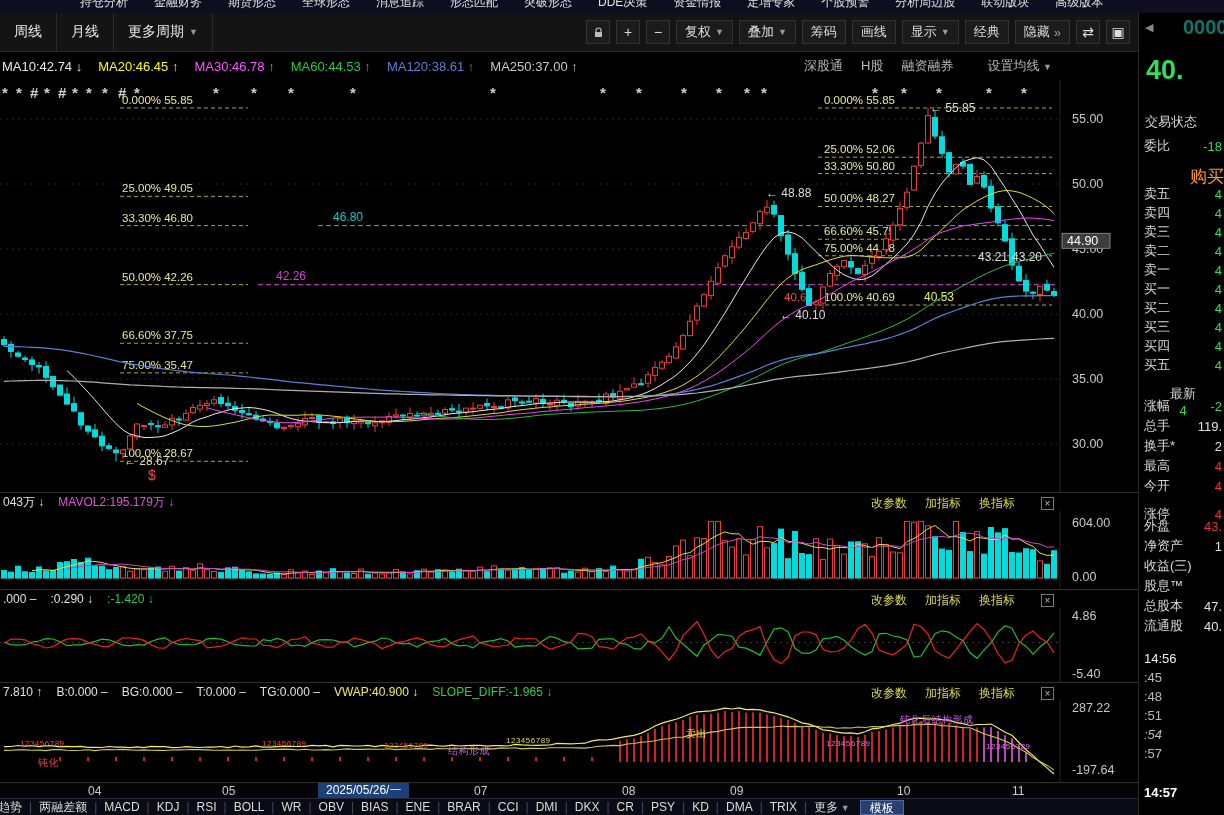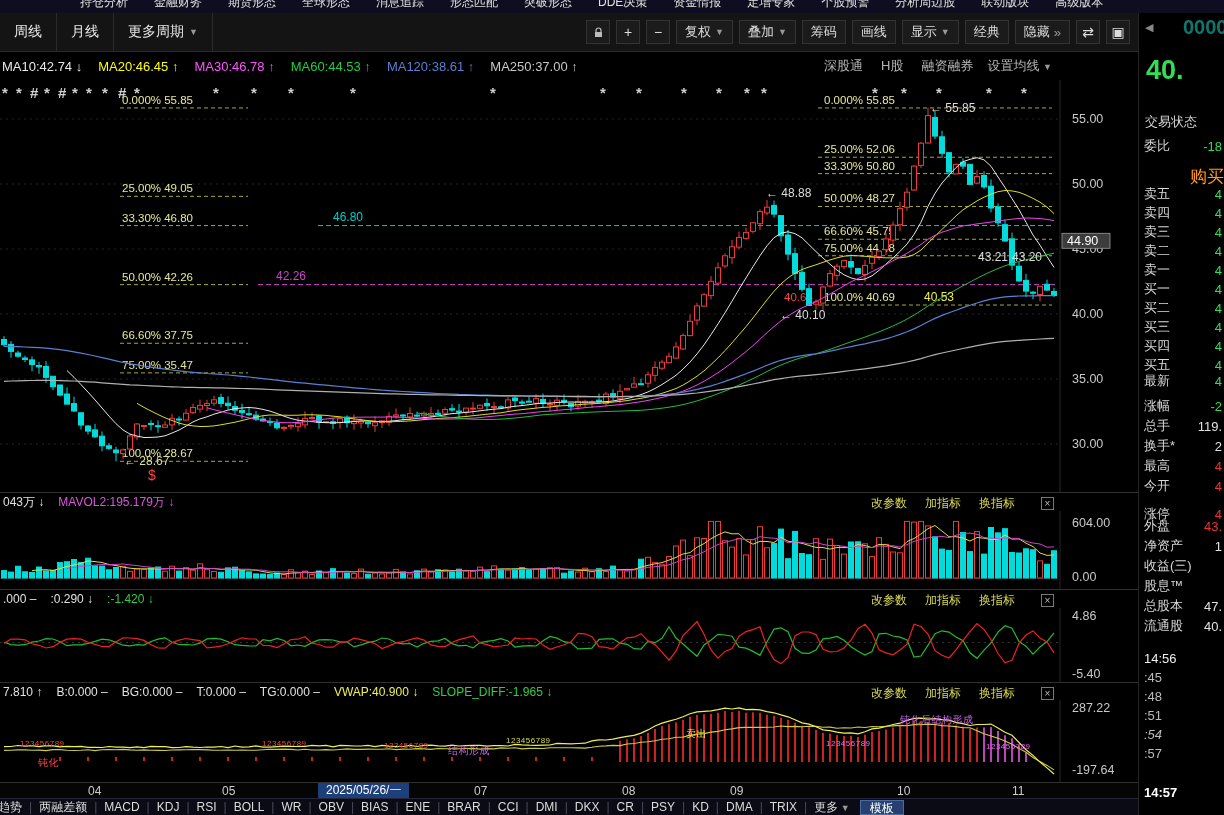--- a/index.html
+++ b/index.html
@@ -8,21 +8,21 @@
 .topmenu{position:absolute;left:0;top:0;width:1224px;height:13px;background:#0e0e20;overflow:hidden;display:flex;gap:26px;padding-left:80px;white-space:nowrap}
 .topmenu span{font-size:12px;color:#e0e0e0;transform:translateY(-6px);display:inline-block}
 .toolbar{position:absolute;left:0;top:13px;width:1138px;height:39px;background:#141414;border-bottom:1px solid #2a2a2a;display:flex;align-items:stretch}
 .tbtn{display:flex;align-items:center;padding:0 14px;border-right:1px solid #2b2b2b;color:#e8e8e8;font-size:14px;gap:5px}
 .caret{font-size:9px;color:#999}
 .tb-right{margin-left:auto;display:flex;align-items:center;gap:6px;padding-right:8px}
 .ibtn{width:24px;height:24px;border:1px solid #333;background:#1b1b1b;color:#ddd;display:flex;align-items:center;justify-content:center;font-size:14px}
 .tbtn2{height:24px;border:1px solid #333;background:#1b1b1b;color:#ddd;display:flex;align-items:center;padding:0 8px;font-size:13px;gap:4px}
 .ma-row{position:absolute;left:0;top:52px;width:1138px;height:28px;display:flex;align-items:center;padding-left:2px;font-size:13px;background:#000}
 .ma-items{display:flex;gap:16px;white-space:nowrap}
-.ma-right{margin-left:auto;display:flex;gap:14px;padding-right:86px;color:#b5b5b5;font-size:13px;align-items:flex-end;white-space:nowrap}
+.ma-right{margin-left:auto;display:flex;gap:34px;padding-right:86px;color:#b5b5b5;font-size:13px;align-items:flex-end;white-space:nowrap}
 svg.pane{position:absolute;left:0;display:block;background:#000}
 .pane-header{position:absolute;left:0;width:1138px;height:19px;border-top:1px solid #303030;display:flex;align-items:center;padding-left:3px;font-size:12px;background:#000;white-space:nowrap}
 .hleft{display:flex;gap:14px}
 .pane-links{position:absolute;right:84px;top:2px;display:flex;gap:18px;color:#d8d855;align-items:center}
 .pane-close{width:13px;height:13px;border:1px solid #777;color:#bbb;font-size:10px;line-height:11px;text-align:center;margin-left:8px}
 .xaxis{position:absolute;left:0;top:782px;width:1138px;height:16px;border-top:1px solid #303030;background:#050505;color:#ccc}
 .xaxis span{position:absolute;top:1px;font-size:12px}
 .datebox{position:absolute;top:0;background:#1d3f7a;color:#fff;padding:0 8px;font-size:12px;height:15px;line-height:15px;white-space:nowrap}
 .tabs{position:absolute;left:0;top:798px;width:1138px;height:17px;background:#0b0b16;border-top:1px solid #26263a;display:flex;align-items:center;white-space:nowrap;overflow:hidden;font-size:12px;color:#dcdcdc}
 .tabs .sep{color:#4a4a5a;margin:0 7px}
@@ -943,21 +943,21 @@
         <span style="color: rgb(51, 221, 85);">4</span>
       </div>
       <div class="sbrow" style="top: 324px;">
         <span class="lbl">买四</span>
         <span style="color: rgb(51, 221, 85);">4</span>
       </div>
       <div class="sbrow" style="top: 343px;">
         <span class="lbl">买五</span>
         <span style="color: rgb(51, 221, 85);">4</span>
       </div>
-      <div class="sbrow" style="top: 359px;">
+      <div class="sbrow" style="top: 372px; flex-direction: column;">
         <span class="lbl">最新</span>
         <span style="color: rgb(51, 221, 85);">4</span>
       </div>
       <div class="sbrow" style="top: 384px;">
         <span class="lbl">涨幅</span>
         <span style="color: rgb(51, 221, 85);">-2</span>
       </div>
       <div class="sbrow" style="top: 404px;">
         <span class="lbl">总手</span>
         <span style="color: rgb(224, 224, 224);">119.</span>

